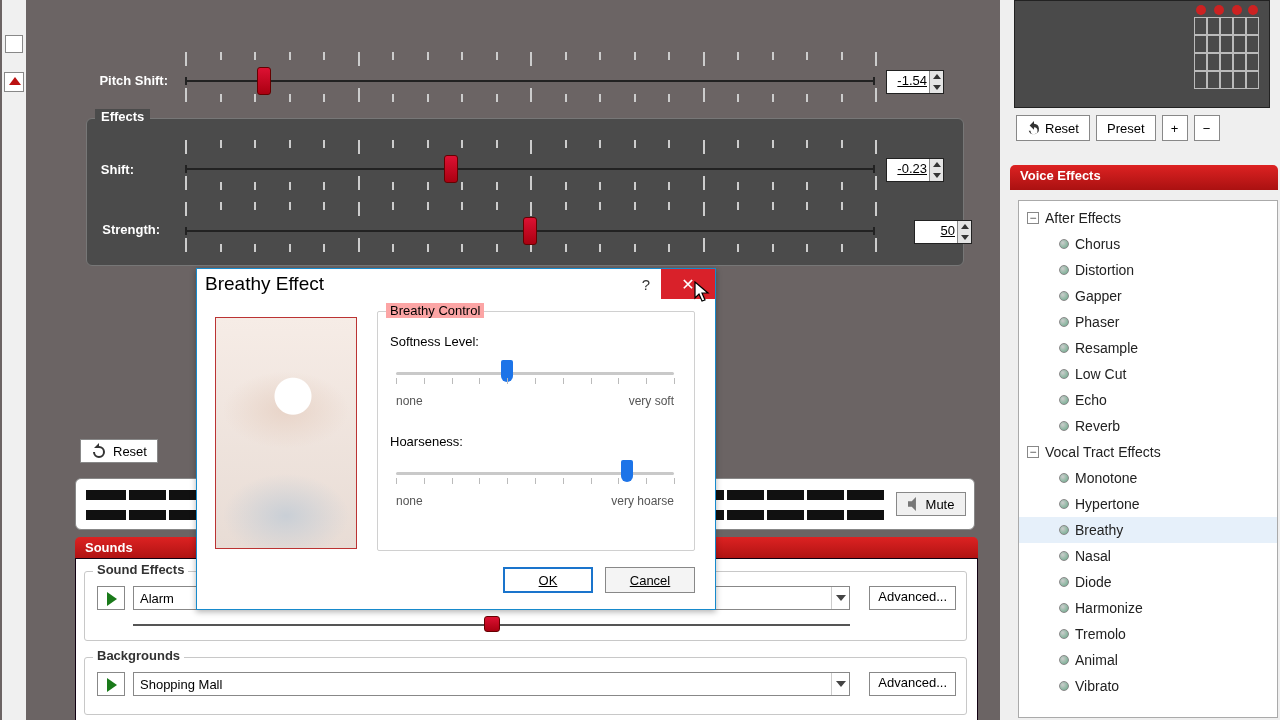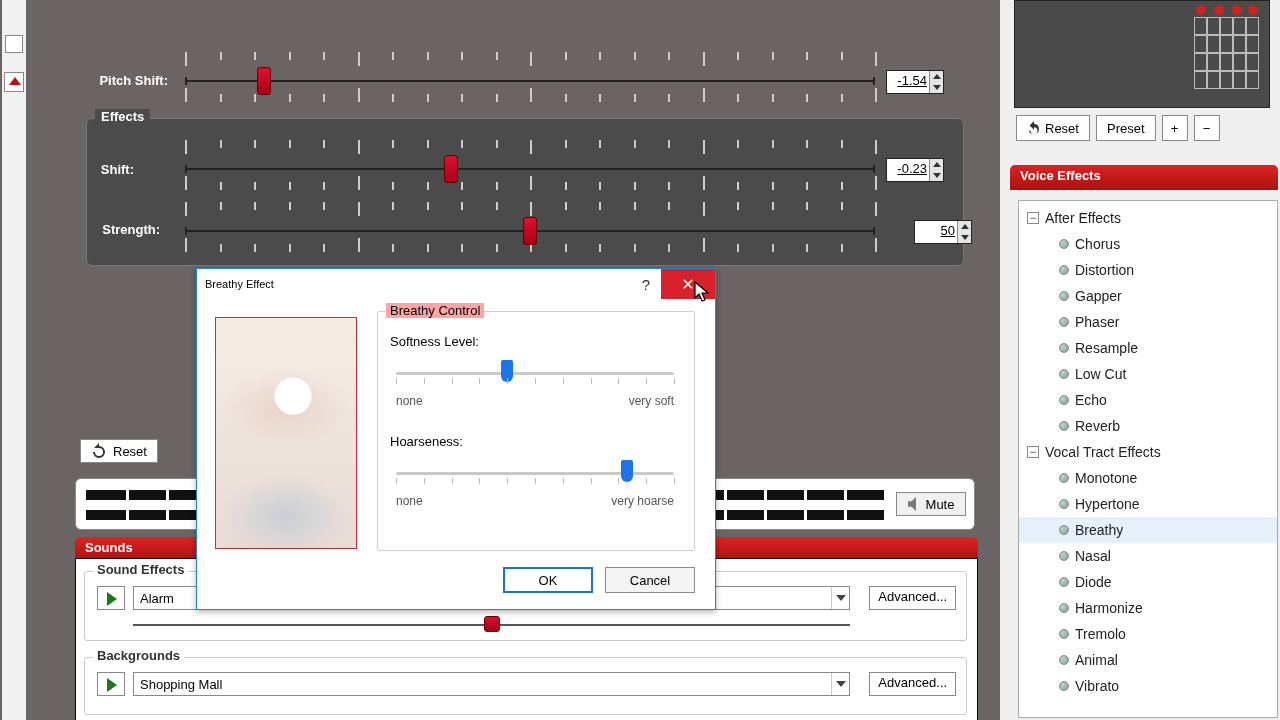--- a/index.html
+++ b/index.html
@@ -241,21 +241,21 @@
 
 .modal {
   position:absolute; left:196px; top:268px; width:520px; height:342px;
   background:#fff; border:1px solid #178acc; z-index:50;
   box-shadow:0 2px 6px rgba(0,0,0,.3);
 }
 .modal-title {
   height:30px; display:flex; align-items:center; padding-left:8px;
   background:#fff;
 }
-.modal-title .t { flex:1; font-size:11px; }
+.modal-title .t { flex:1; font-size:19px; }
 .modal-title .help {
   width:30px; text-align:center; font-size:15px; color:#333;
 }
 .modal-title .close {
   width:54px; height:30px; background:#d9212a; color:#fff;
   display:flex; align-items:center; justify-content:center; font-size:16px;
 }
 .modal-body{ position:absolute; top:30px; left:0; right:0; bottom:0;}
 .modal-img {
   position:absolute; left:18px; top:18px; width:142px; height:232px;
@@ -291,21 +291,21 @@
   background:#1d74e8; border-radius:2px 2px 6px 6px;
 }
 .blue-slider .ends{
   position:absolute; top:40px; font-size:12px; color:#555;
 }
 .modal-buttons{
   position:absolute; bottom:16px; right:20px; display:flex; gap:12px;
 }
 .modal-buttons .b{
   width:90px; height:26px; border:1px solid #888; background:#f4f4f4;
-  display:flex; align-items:center; justify-content:center; font-size:13px;
+  display:flex; align-items:center; justify-content:center; font-size:13px;text-decoration:underline;
 }
 .modal-buttons .b.primary{ border:2px solid #1a74cc; background:#fff;}
 </style>
 </head>
 <body>
 
 <div class="left-col">
   <div class="left-edge">
     <div class="left-edge-btn"></div>
     <div class="left-edge-exp"></div>

